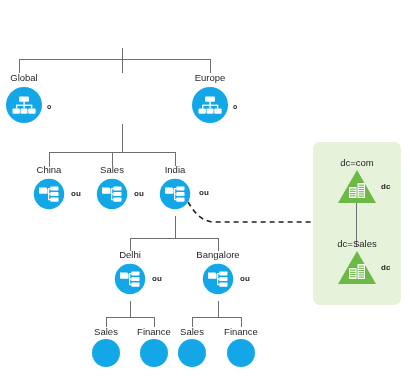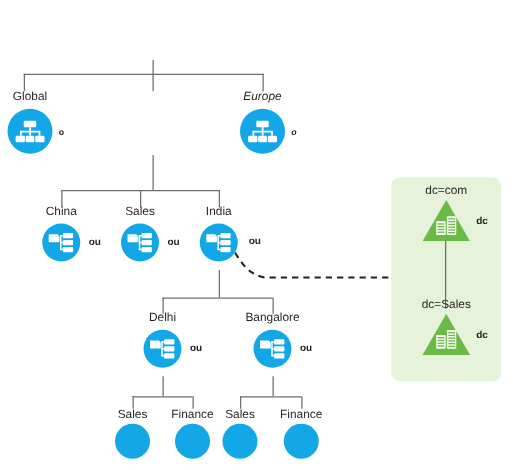--- a/index.html
+++ b/index.html
@@ -36,21 +36,21 @@
 </style>
 </head>
 <body>
 
 <div id="stage">
 
   <div id="greenpanel" style="left:313px;top:142px;width:88px;height:163px;">
 
     <div class="gline" style="left:43px;top:50px;height:55px;"></div>
 
-    <div class="node" style="left:0px;top:5px;width:72px;height:60px;">
+    <div class="node" style="left:0px;top:15px;width:72px;height:60px;">
       <div class="cap" style="left:44px;top:0px;">dc=com</div>
       <div class="tri" style="left:25px;top:13px;width:38px;height:33px;">
         <svg width="38" height="33" viewBox="0 0 38 33">
           <polygon points="19,0 38,33 0,33" fill="#6aba45"></polygon>
           <g fill="#ffffff">
             <rect x="11" y="17" width="7.5" height="11" rx="0.6"></rect>
             <rect x="19.5" y="13" width="7.5" height="15" rx="0.6"></rect>
           </g>
           <g fill="#6aba45">
             <rect x="12" y="18.6" width="5.5" height="1.1"></rect>
@@ -148,21 +148,21 @@
           <rect x="11" y="18.6" width="16.2" height="1.4"></rect>
           <rect x="11" y="19" width="1.4" height="3.5"></rect>
           <rect x="25.9" y="19" width="1.4" height="3.5"></rect>
         </g>
       </svg>
     </div>
     <div class="side thin" style="left:52px;top:30px;">o</div>
   </div>
 
 
-  <div class="node" style="left:191px;top:72px;width:48px;height:50px;font-style:italic;">
+  <div class="node" style="left:191px;top:72px;width:48px;height:50px;">
     <div class="cap" style="left:19px;top:0px;">Europe</div>
     <div style="position:absolute;left:0px;top:14px;width:38px;height:38px;">
       <svg width="38" height="38" viewBox="0 0 38 38">
         <circle cx="19" cy="19" r="18" fill="#13a7e8"></circle>
         <g fill="#ffffff">
           <rect x="14" y="10.5" width="10" height="5.2" rx="1"></rect>
           <rect x="7.5" y="22.5" width="7.4" height="5.2" rx="1"></rect>
           <rect x="15.5" y="22.5" width="7" height="5.2" rx="1"></rect>
           <rect x="23.2" y="22.5" width="7.4" height="5.2" rx="1"></rect>
           <rect x="18.4" y="15.7" width="1.4" height="6.8"></rect>

